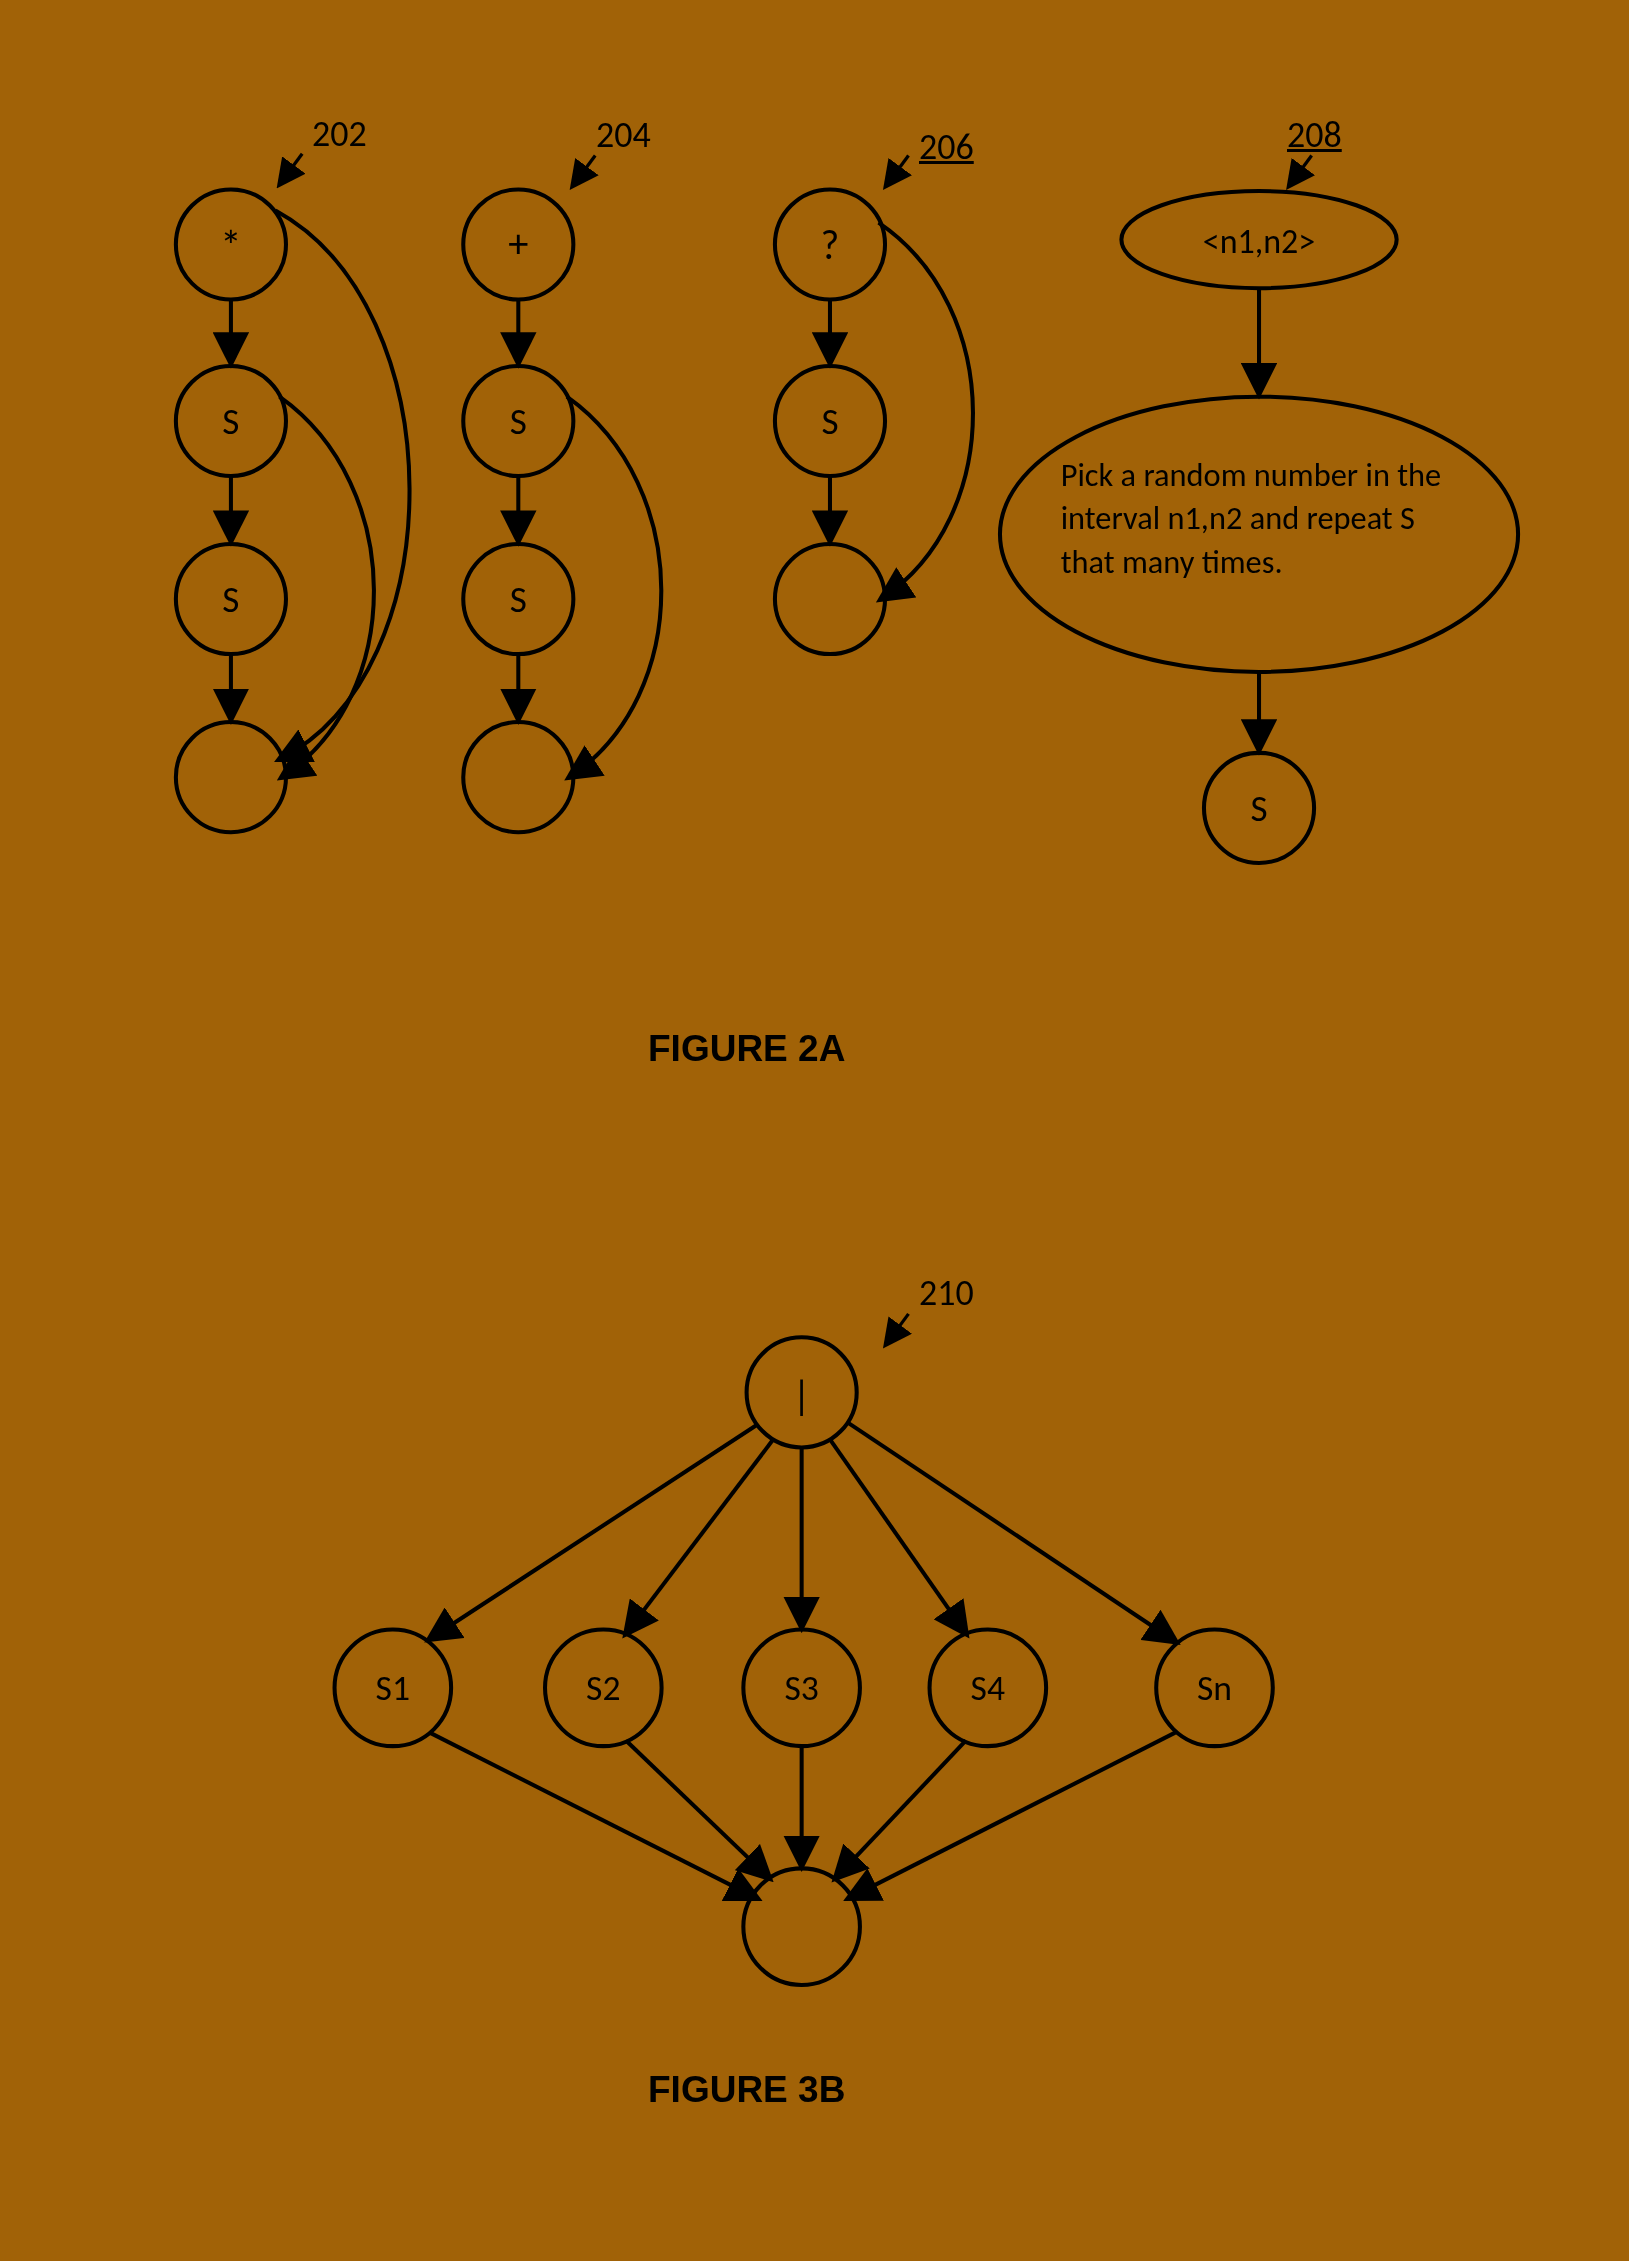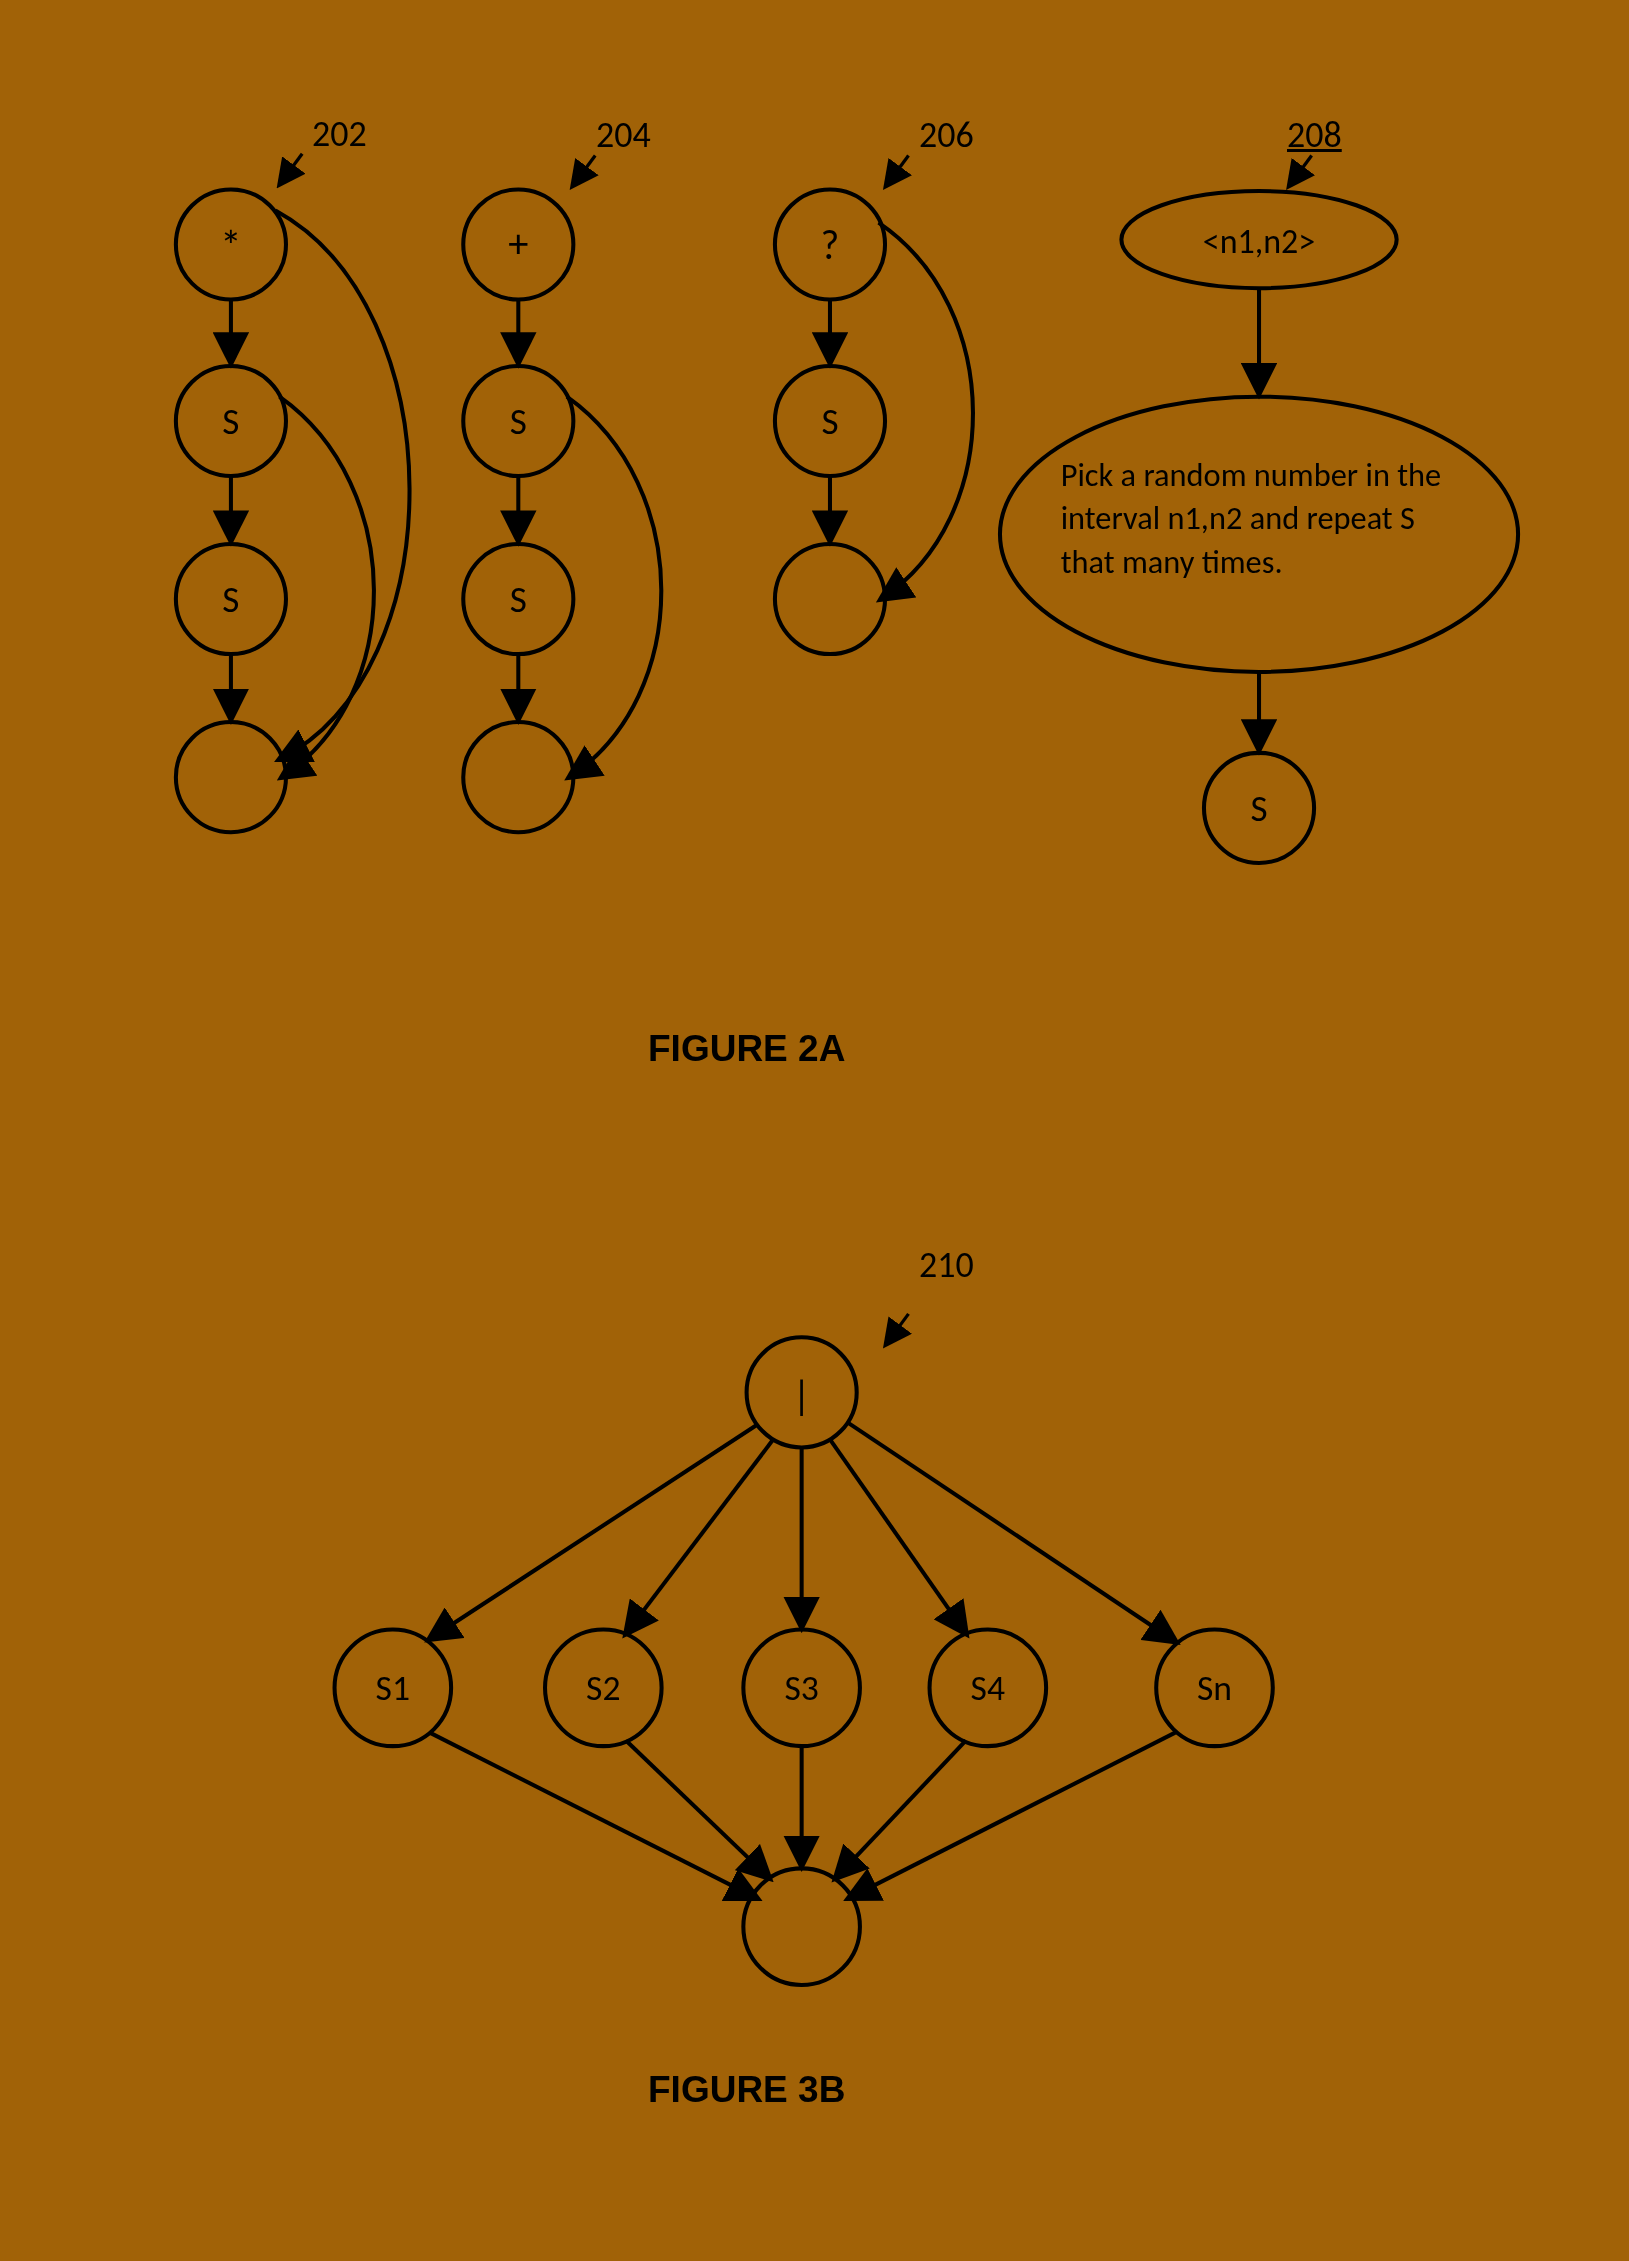--- a/index.html
+++ b/index.html
@@ -30,23 +30,23 @@
     color: #000;
   }
 </style>
 </head>
 <body>
 
 <div class="page">
 
   <div class="ref-label" style="left:312px; top:112px;">202</div>
   <div class="ref-label" style="left:596px; top:113px;">204</div>
-  <div class="ref-label" style="left:919px; top:113px;">206</div>
+  <div class="ref-label" style="left:919px; top:125px;text-decoration:underline;">206</div>
   <div class="ref-label" style="left:1287px; top:113px;text-decoration:underline;">208</div>
-  <div class="ref-label" style="left:919px; top:1243px;">210</div>
+  <div class="ref-label" style="left:919px; top:1271px;">210</div>
 
   <div class="caption" style="left:648px; top:1028px; width:332px;">FIGURE 2A</div>
   <div class="caption" style="left:648px; top:2069px; width:332px;">FIGURE 3B</div>
 
   <svg width="1630" height="2261" viewBox="0 0 2013 2793">
     <defs>
       <marker id="arrow" viewBox="0 0 12 12" refX="10" refY="6" markerWidth="9" markerHeight="9" orient="auto-start-reverse">
         <path d="M 0 0 L 12 6 L 0 12 z" fill="#000"></path>
       </marker>
     </defs>

